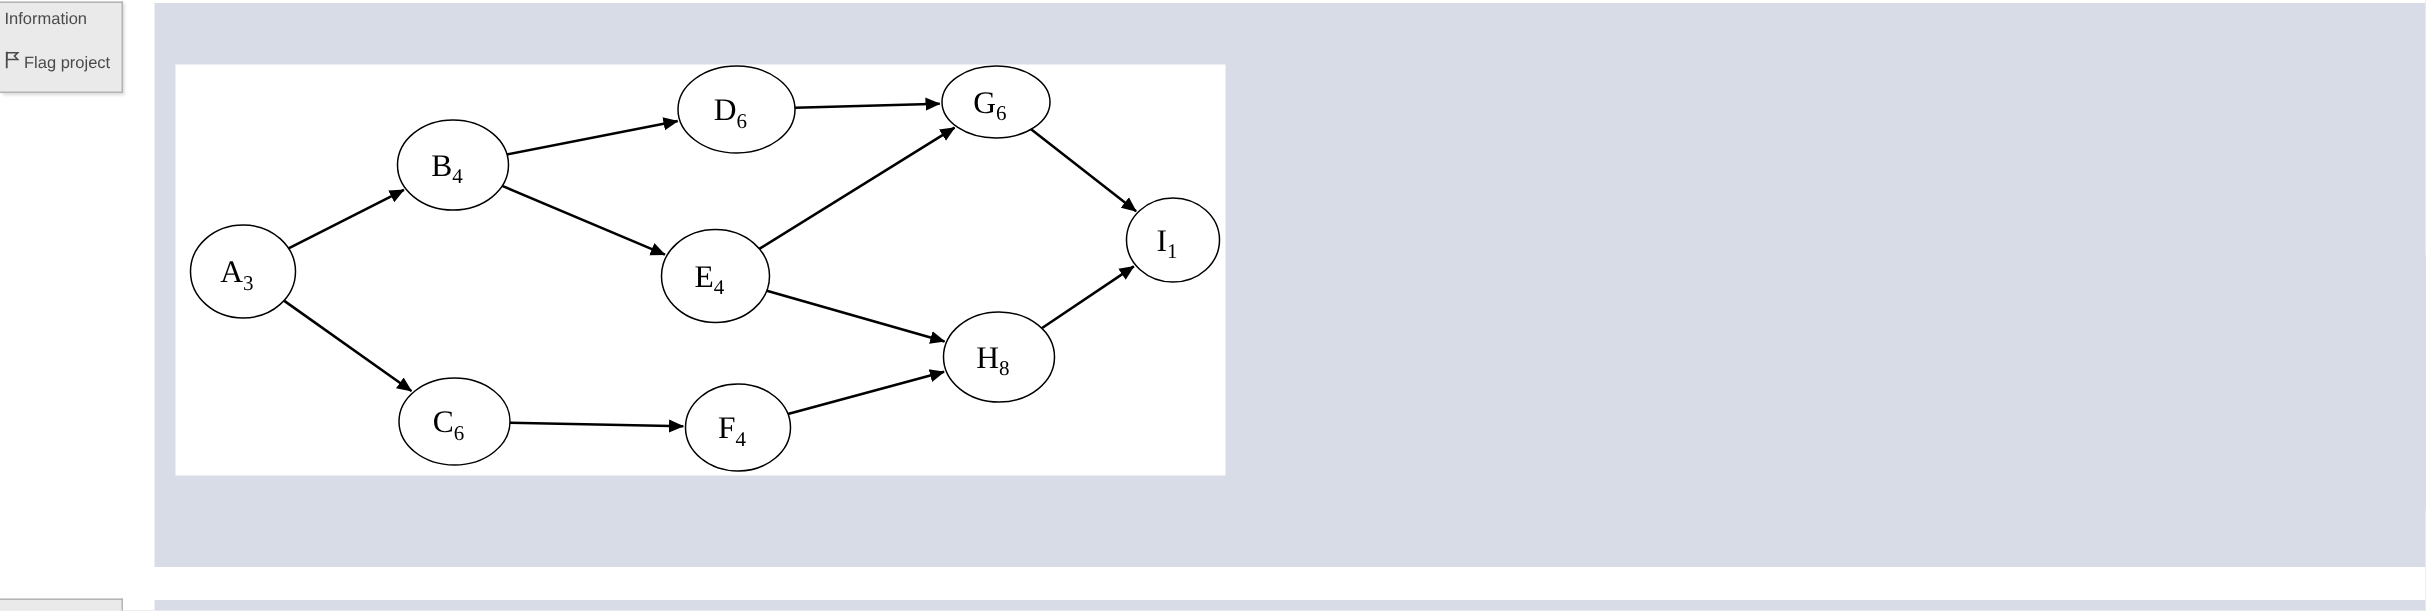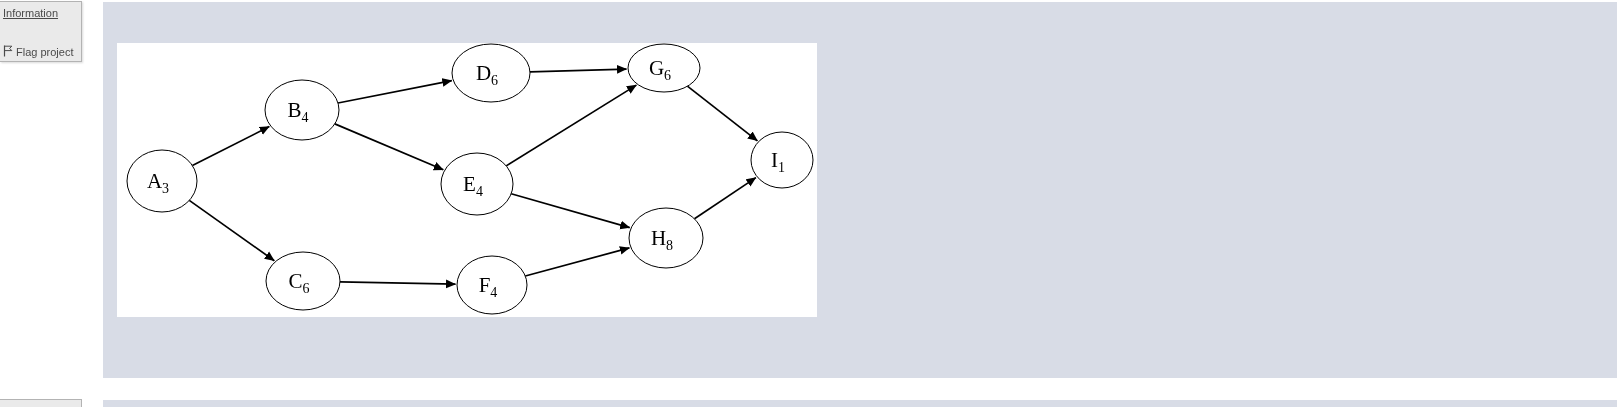--- a/index.html
+++ b/index.html
@@ -11,21 +11,21 @@
   .info-box{
     position:absolute;left:0;top:1px;width:82px;height:61px;
     background:var(--infobox-bg,#eaeaea);
     border:1px solid var(--infobox-border,#b3b3b3);
     border-left:none;
     box-shadow:1px 1px 2px rgba(0,0,0,0.15);
     padding:4px 3px 0 3px;box-sizing:border-box;
     font-size:11px;color:var(--sidebar-text,#4a4a4a);
     line-height:1.35;
   }
-  .info-title{margin-bottom:24px;text-decoration:underline;}
+  .info-title{margin-bottom:13px;}
   .flag-link{cursor:pointer;display:block;}
   .flag-link svg{vertical-align:-1px;margin-right:2px;}
   .main-panel{
     position:absolute;left:103px;top:2px;right:0;height:376px;
     background:var(--panel-bg,#d8dce6);
   }
   .question-text{
     position:absolute;left:14px;top:13px;right:20px;
     font-size:13.5px;color:var(--text-color,#3a3f4c);
     line-height:1.3;white-space:nowrap;

